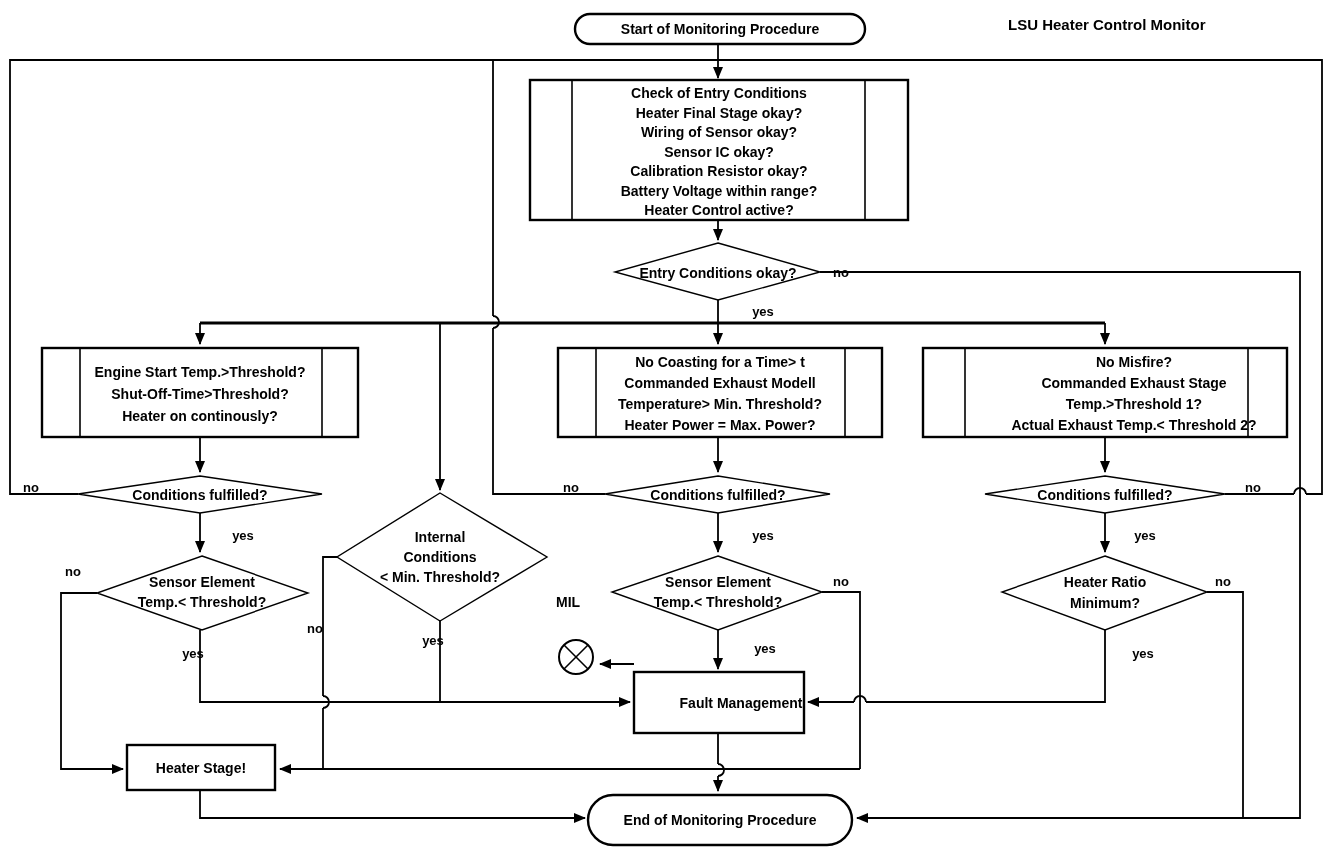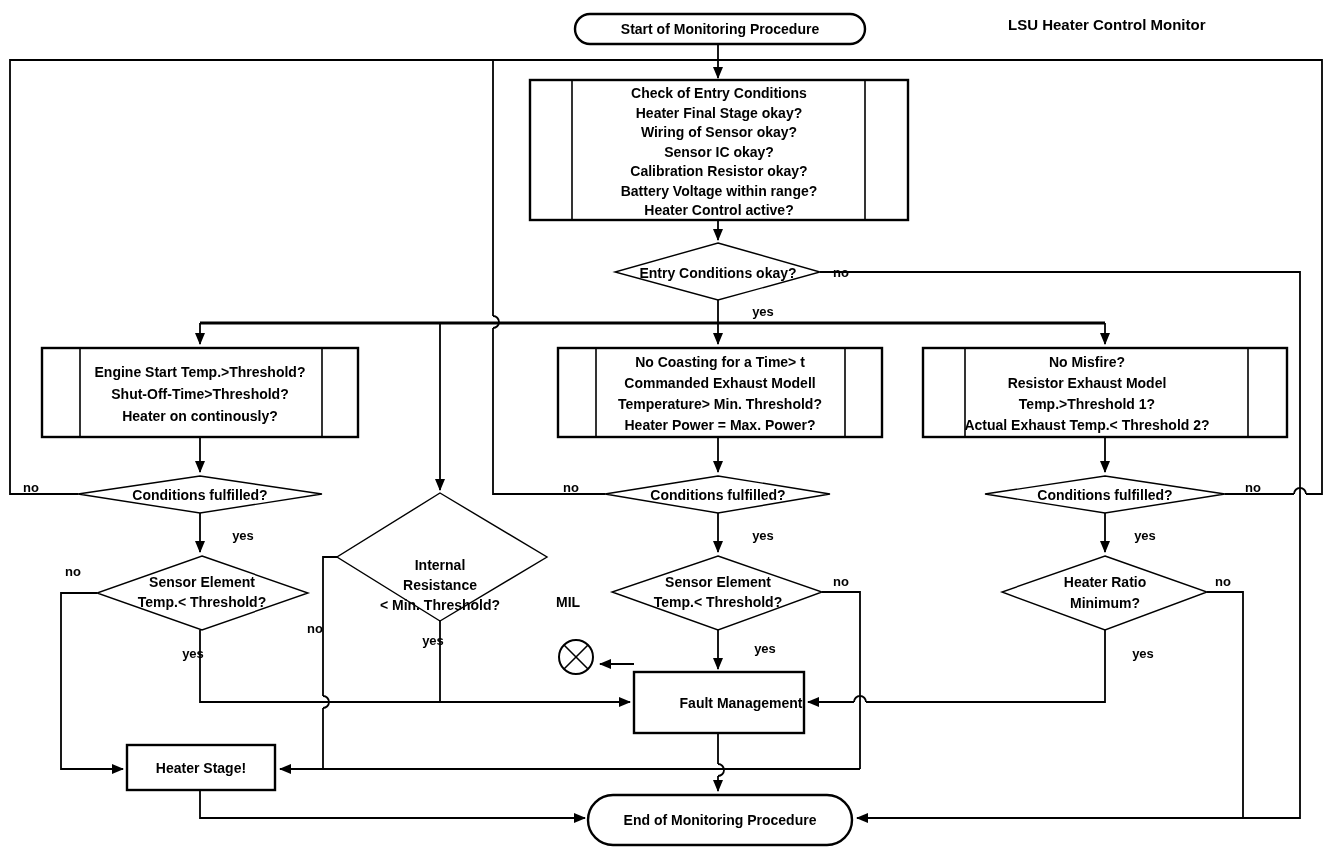--- a/index.html
+++ b/index.html
@@ -132,43 +132,43 @@
     <div>Calibration Resistor okay?</div>
     <div>Battery Voltage within range?</div>
     <div>Heater Control active?</div>
   </div>
   <div class="txt node-label" style="left:558px;top:352px;width:324px;line-height:21px;">
     <div>No Coasting for a Time&gt; t</div>
     <div>Commanded Exhaust Modell</div>
     <div>Temperature&gt; Min. Threshold?</div>
     <div>Heater Power = Max. Power?</div>
   </div>
-  <div class="txt node-label" style="left:923px;top:352px;width:328px;line-height:21px;">
+  <div class="txt node-label" style="left:923px;top:352px;width:328px;line-height:21px;padding-left:47px;">
     <div>No Misfire?</div>
-    <div>Resistor Exhaust Model</div>
+    <div>Commanded Exhaust Stage</div>
     <div>Temp.&gt;Threshold 1?</div>
     <div>Actual Exhaust Temp.&lt; Threshold 2?</div>
   </div>
 
   <div class="txt node-label" style="left:593px;top:263px;width:250px;">Entry Conditions okay?</div>
   <div class="txt node-label" style="left:100px;top:485px;width:200px;">Conditions fulfilled?</div>
   <div class="txt node-label" style="left:618px;top:485px;width:200px;">Conditions fulfilled?</div>
   <div class="txt node-label" style="left:1005px;top:485px;width:200px;">Conditions fulfilled?</div>
 
   <div class="txt node-label" style="left:102px;top:572px;width:200px;line-height:20px;">
     <div>Sensor Element</div>
     <div>Temp.&lt; Threshold?</div>
   </div>
   <div class="txt node-label" style="left:618px;top:572px;width:200px;line-height:20px;">
     <div>Sensor Element</div>
     <div>Temp.&lt; Threshold?</div>
   </div>
-  <div class="txt node-label" style="left:340px;top:527px;width:200px;line-height:20px;margin-top:28px;">
+  <div class="txt node-label" style="left:340px;top:527px;width:200px;line-height:20px;">
     <div>Internal</div>
-    <div>Resistance</div>
+    <div>Conditions</div>
     <div>&lt; Min. Threshold?</div>
   </div>
   <div class="txt node-label" style="left:1005px;top:572px;width:200px;line-height:21px;">
     <div>Heater Ratio</div>
     <div>Minimum?</div>
   </div>
 
   <div class="txt node-label" style="left:634px;top:693px;width:170px;padding-left:22px;">Fault Management</div>
   <div class="txt node-label" style="left:127px;top:758px;width:148px;">Heater Stage!</div>
   <div class="txt mil" style="left:556px;top:592px;width:44px;text-align:left;">MIL</div>

